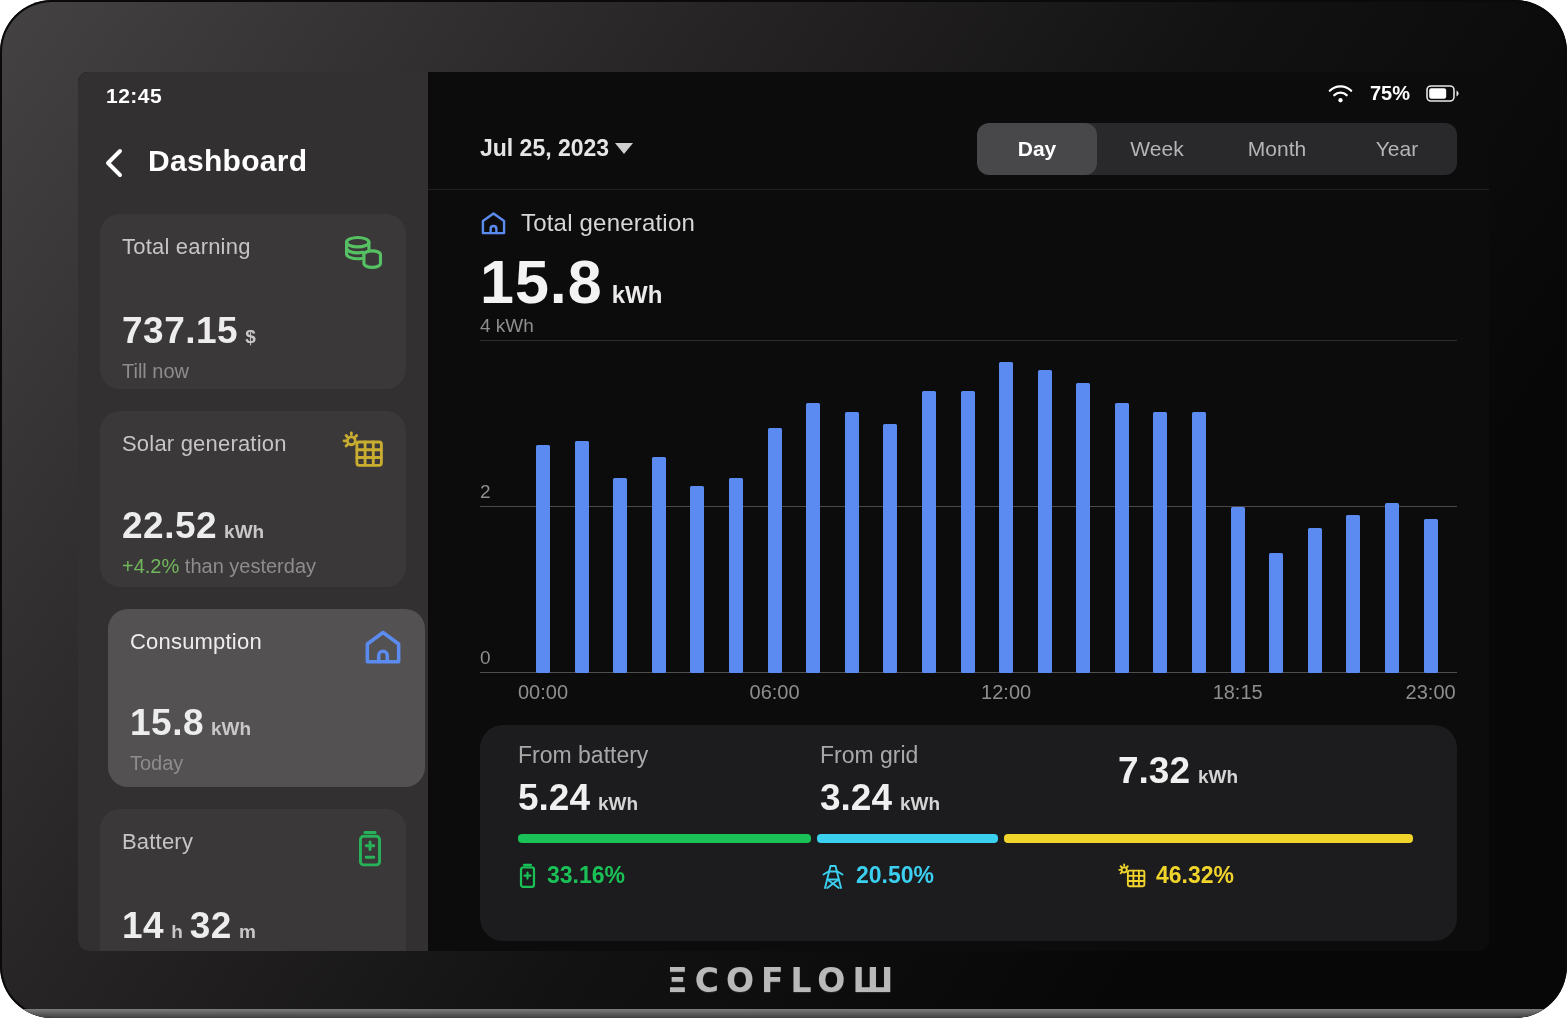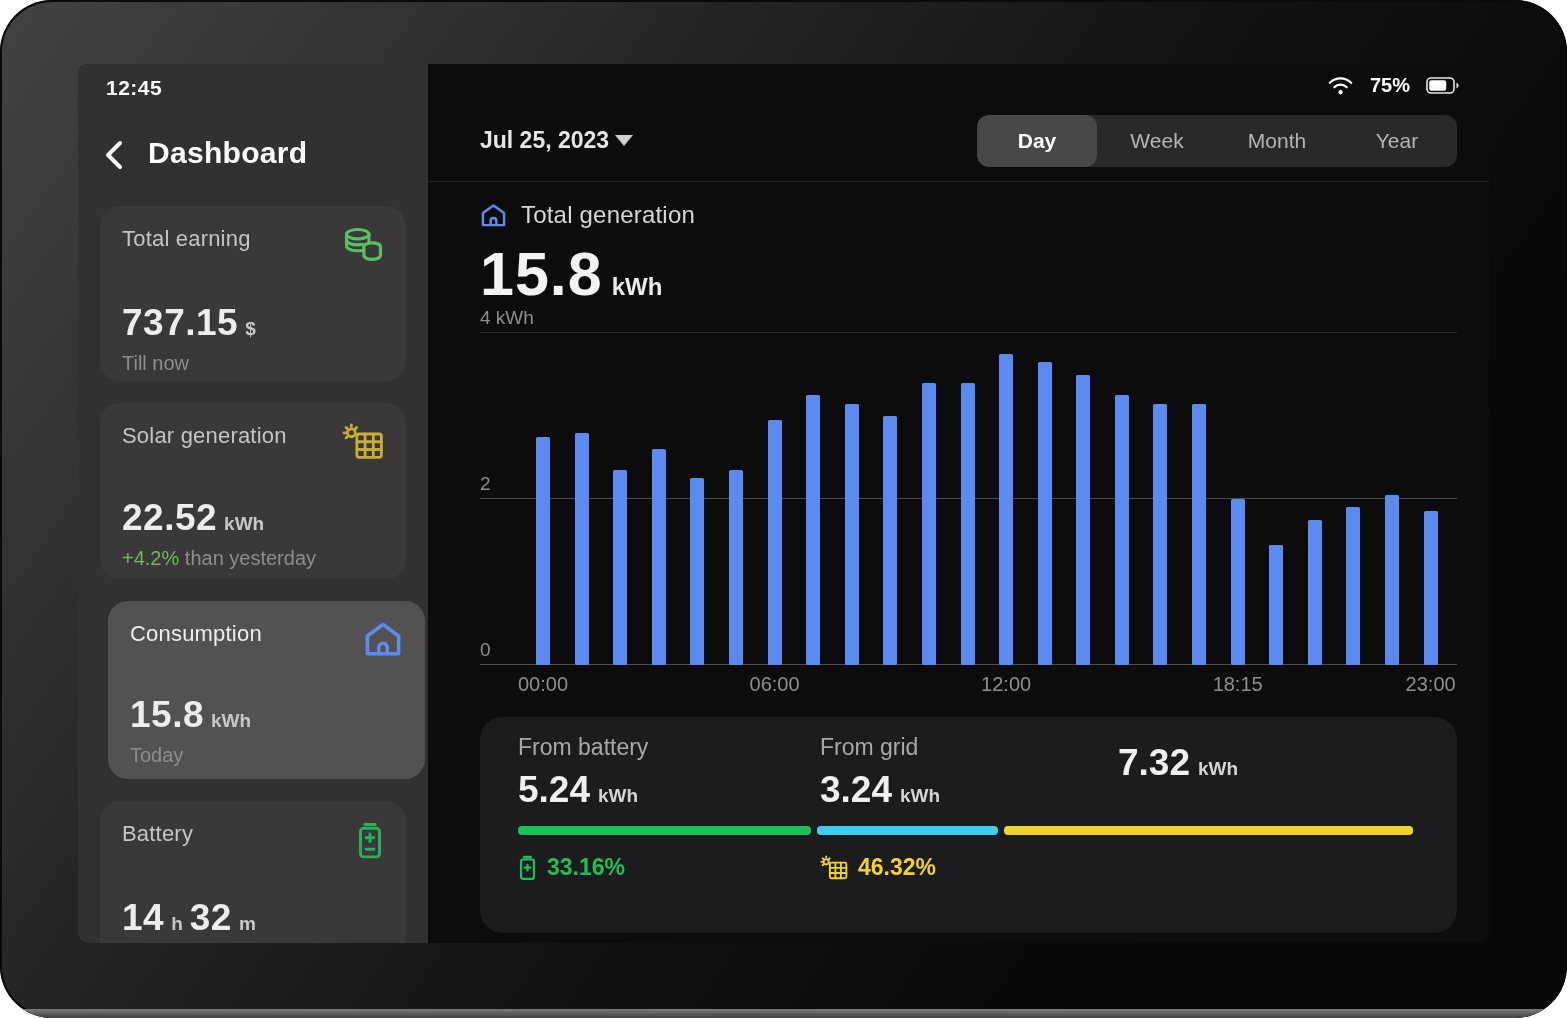--- a/index.html
+++ b/index.html
@@ -5,21 +5,21 @@
   html,body{margin:0;padding:0;background:#ffffff;font-family:"Liberation Sans",sans-serif;}
   *{box-sizing:border-box;}
   .device{position:relative;width:1567px;height:1018px;border-radius:52px;overflow:hidden;
     background:linear-gradient(125deg,#444243 0%,#262425 32%,#131213 55%,#070707 80%);
     box-shadow:inset 0 0 0 2px #0a0a0a;}
   .stand{position:absolute;left:0;right:0;bottom:0;height:9px;
     background:linear-gradient(180deg,#7c7c7c,#3f3f3f);}
   .logo{position:absolute;left:50%;bottom:18px;transform:translateX(-50%);
     font-family:"DejaVu Sans",sans-serif;font-weight:bold;font-size:33px;letter-spacing:7px;
     color:#b9b9ba;text-shadow:0 1px 1px #2a2a2a;}
-  .screen{position:absolute;left:78px;top:64px;width:1411px;height:879px;border-radius:10px;
+  .screen{position:absolute;left:78px;top:72px;width:1411px;height:879px;border-radius:10px;
     overflow:hidden;display:flex;background:#0d0c0d;}
   
   .sidebar{width:350px;flex-shrink:0;background:#333031;padding:12px 22px 0;position:relative;}
   .time{color:#ffffff;font-size:21px;font-weight:600;letter-spacing:.5px;margin-left:6px;}
   .side-header{display:flex;align-items:flex-end;gap:24px;margin:36px 0 0 4px;}
   .side-header .title{color:#ffffff;font-size:30px;font-weight:600;letter-spacing:.3px;}
   .cards{margin-top:36px;}
   .card{background:#3b3839;border-radius:20px;padding:20px 22px;height:175px;margin-bottom:22px;}
   .card.selected{background:#545153;height:178px;margin-left:8px;width:calc(100% + 11px);}
   .card-top{display:flex;justify-content:space-between;align-items:flex-start;}
@@ -304,31 +304,43 @@
             <div class="pct" style="color: rgb(25, 193, 87);">
               <svg width="19" height="26" viewBox="0 0 22 30">
                 <g fill="none" stroke="#19c157" stroke-width="2.6" stroke-linecap="round">
                   <path d="M7 2 h8"></path>
                   <rect x="3.5" y="5" width="15" height="22.5" rx="2.5"></rect>
                   <path d="M11 11 v7 M7.5 14.5 h7"></path>
                 </g>
               </svg>
               <span>33.16%</span>
             </div>
+            <div class="pct" style="color: rgb(59, 208, 240);">
+              <svg width="26" height="26" viewBox="0 0 26 26">
+                <g fill="none" stroke="#3bd0f0" stroke-width="1.9" stroke-linecap="round" stroke-linejoin="round">
+                  <path d="M5 25 L10.5 3 H15.5 L21 25"></path>
+                  <path d="M3.5 11.5 L8.5 8.5 H17.5 L22.5 11.5"></path>
+                  <path d="M7.5 16.5 H18.5"></path>
+                  <path d="M7.5 16.5 L18.8 25 M18.5 16.5 L7.2 25"></path>
+                </g>
+              </svg>
+              <span>20.50%</span>
+            </div>
             <div class="pct" style="color: rgb(240, 212, 44);">
               <svg width="28" height="26" viewBox="0 0 34 31">
                 <g fill="none" stroke="#f0d42c" stroke-width="2.3" stroke-linecap="round">
                   <circle cx="7.5" cy="8" r="3.2"></circle>
                   <path d="M7.5 1.5 v1.4 M1.5 8 h1.4 M3.2 3.7 l1 1 M11.8 3.7 l-1 1 M3.2 12.3 l1 -1"></path>
                   <rect x="12" y="9" width="20" height="19" rx="1.8"></rect>
                   <path d="M18.7 9 v19 M25.4 9 v19 M12 15.3 h20 M12 21.6 h20"></path>
                 </g>
               </svg>
               <span>46.32%</span>
             </div>
           </div>
         </div>
       </div>
     </div>
   </div>
 
+  <div class="logo">ΞCOFLOШ</div>
   <div class="stand"></div>
 </div>
 
 </body></html>

